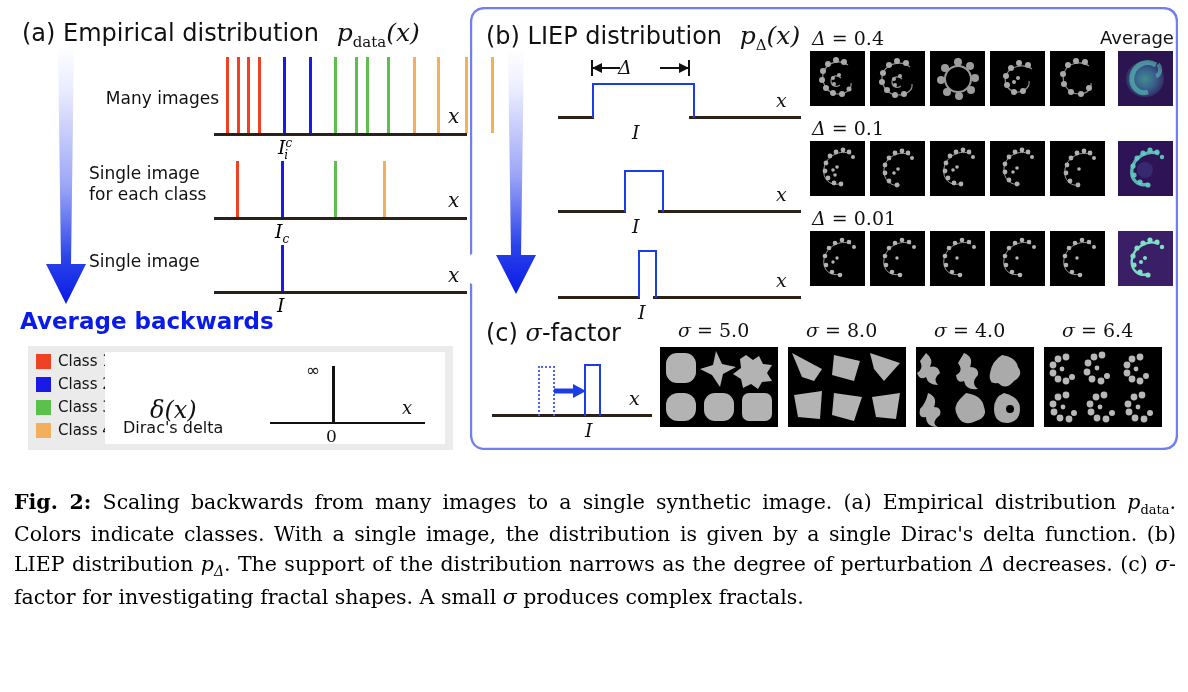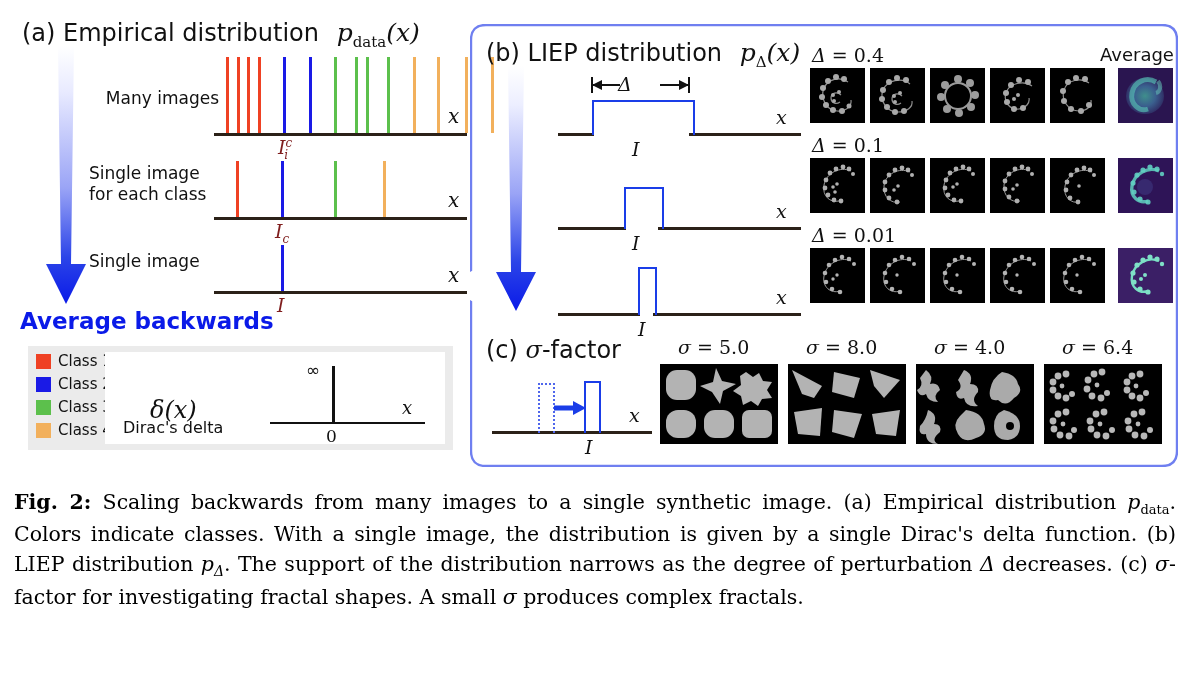--- a/index.html
+++ b/index.html
@@ -17,39 +17,39 @@
 
   
   #panel-a{left:14px;top:8px;width:455px;height:330px;}
   .panel-title{font-size:24px;color:#111;white-space:nowrap;}
   .row-label{font-size:17px;color:#111;line-height:1.22;}
 
   .axis{position:absolute;height:3px;background:#2b2118;}
   .spike{position:absolute;width:3px;bottom:0;}
 
   .axis-x{position:absolute;font-family:"DejaVu Serif",serif;font-style:italic;font-size:20px;color:#111;}
-  .axis-sub{position:absolute;font-family:"DejaVu Serif",serif;font-style:italic;font-size:19px;color:#7f1d1d;}
+  .axis-sub{position:absolute;font-family:"DejaVu Serif",serif;font-style:italic;font-size:19px;color:#000000;}
   .sub-small{font-size:12px;vertical-align:sub;font-style:italic;}
   .sup-small{font-size:12px;vertical-align:super;font-style:italic;}
 
   
   .bigarrow{position:absolute;}
   .scaling-text{position:absolute;font-family:"DejaVu Sans",sans-serif;font-weight:bold;
     font-size:23px;color:#0a1ae8;white-space:nowrap;}
 
   
   #legend-box{position:absolute;left:28px;top:346px;width:425px;height:104px;background:#ebebeb;}
   .legend-item{position:absolute;font-size:15px;color:#111;white-space:nowrap;}
   .legend-swatch{position:absolute;width:15px;height:15px;}
   #dirac-box{position:absolute;left:105px;top:352px;width:340px;height:92px;background:#ffffff;}
   .dirac-label{position:absolute;font-size:16px;color:#111;white-space:nowrap;}
   .dirac-delta{position:absolute;font-family:"DejaVu Serif",serif;font-style:italic;font-size:24px;color:#111;}
 
   
-  #panel-bc{position:absolute;left:470px;top:24px;width:647px;height:443px;}
+  #panel-bc{position:absolute;left:470px;top:7px;width:647px;height:443px;}
 
   .imgcell{position:absolute;background:#000;}
   .cap{position:absolute;font-family:"DejaVu Serif",serif;font-size:19px;color:#111;white-space:nowrap;}
   .cap-avg{position:absolute;font-family:"DejaVu Sans",sans-serif;font-size:18px;color:#111;white-space:nowrap;}
 
   
   #caption{position:absolute;left:14px;top:487px;width:1162px;
     font-family:"DejaVu Serif", serif;font-size:20.5px;line-height:1.47;
     color:#000;text-align:justify;}
   #caption b{font-weight:bold;}

